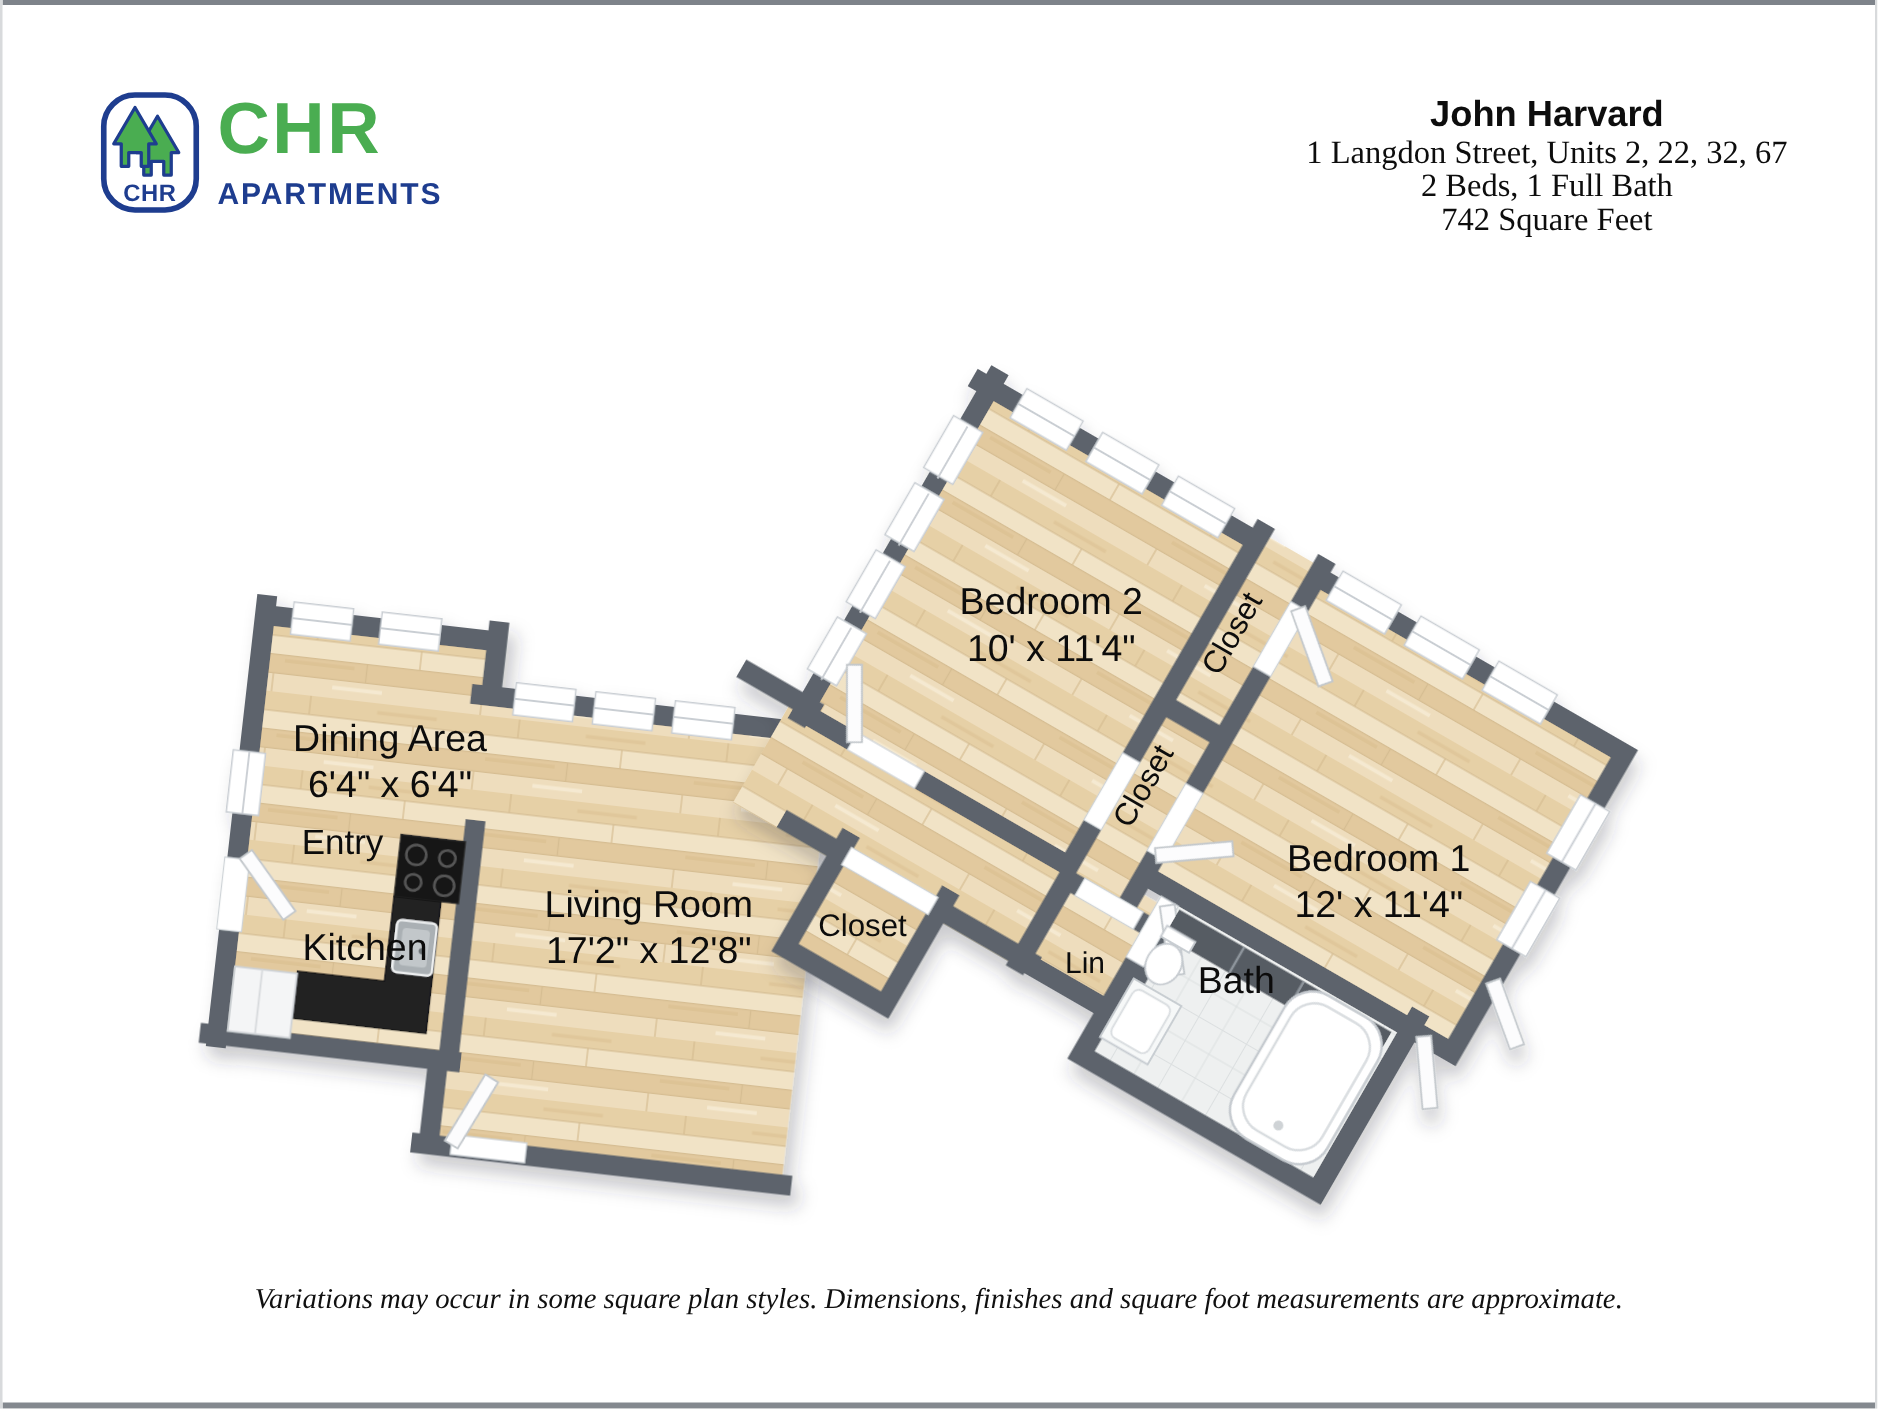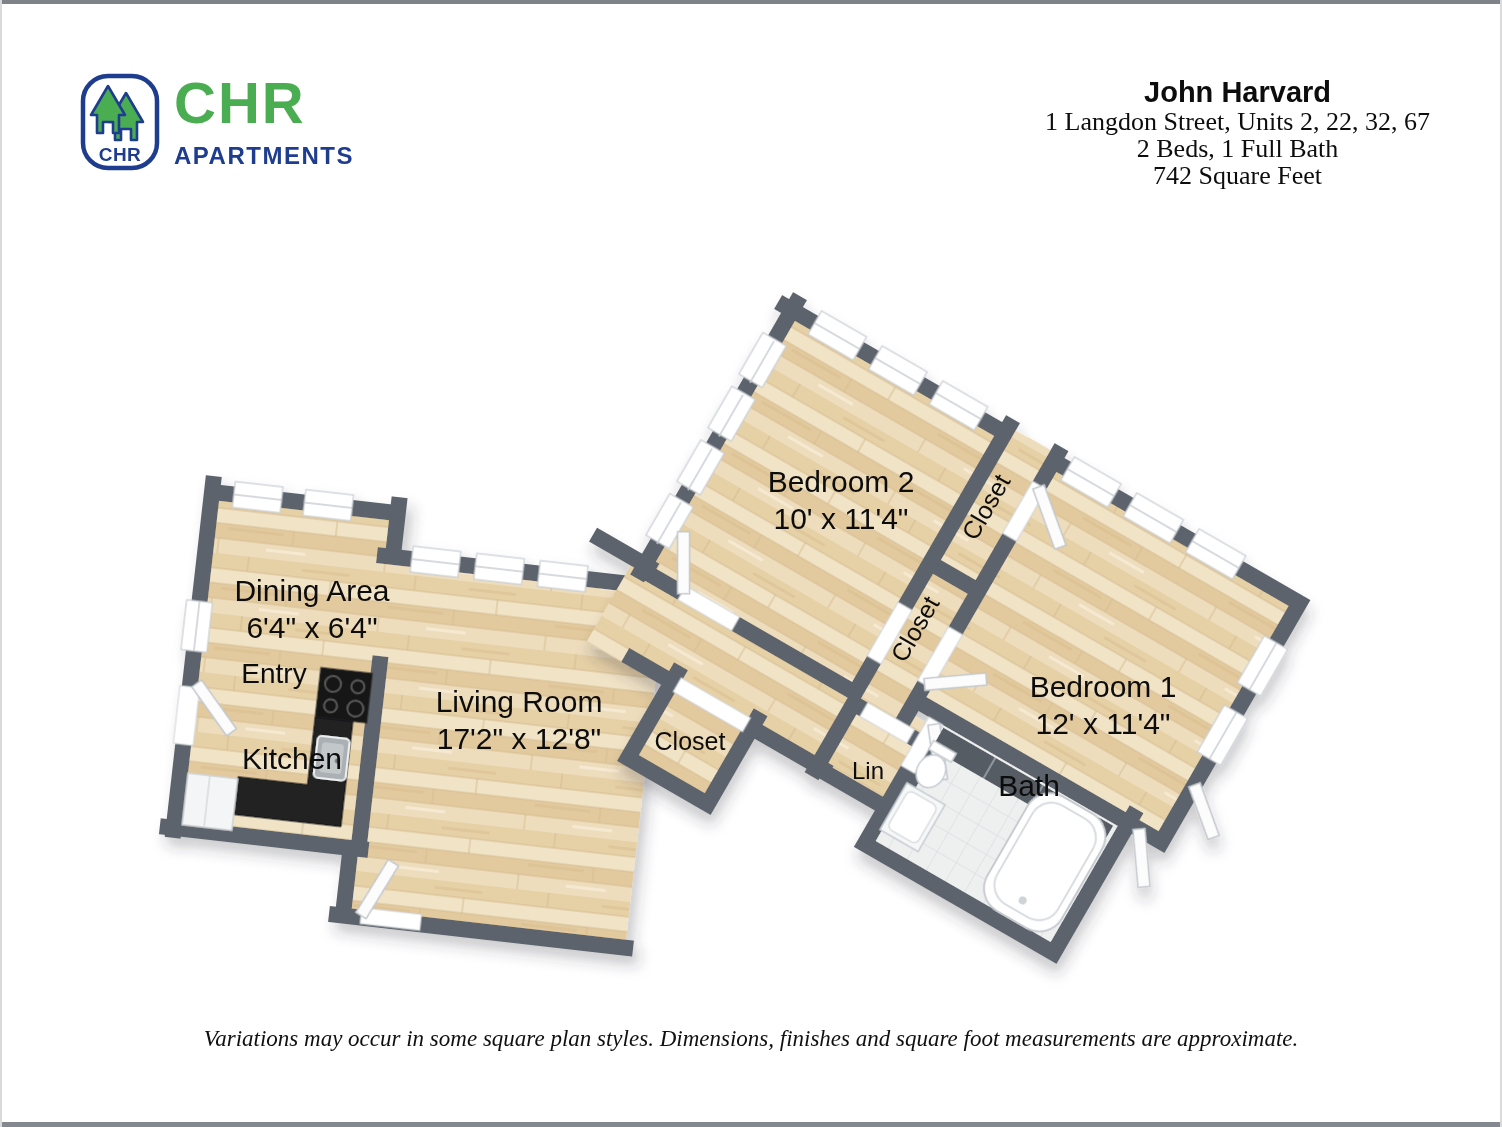--- a/index.html
+++ b/index.html
@@ -201,35 +201,35 @@
     </g>
   </svg>
 
   <div class="labels">
     <div class="lbl" style="left:310px;top:574px;font-size:30px;margin-top:36px;">
       <span>Dining Area</span>
       <span>6'4" x 6'4"</span>
     </div>
     <div class="lbl" style="left:272px;top:674px;font-size:28px;">Entry</div>
     <div class="lbl" style="left:290px;top:759px;font-size:30px;">Kitchen</div>
-    <div class="lbl" style="left:517px;top:721px;font-size:30px;">
+    <div class="lbl" style="left:517px;top:743px;font-size:30px;">
       <span>Living Room</span>
       <span>17'2" x 12'8"</span>
     </div>
     <div class="lbl" style="left:688px;top:741px;font-size:25px;">Closet</div>
     <div class="lbl" style="left:839px;top:501px;font-size:30px;">
       <span>Bedroom 2</span>
       <span>10' x 11'4"</span>
     </div>
     <div class="lbl rot" style="left:984px;top:507px;font-size:25px;">Closet</div>
     <div class="lbl rot" style="left:913px;top:629px;font-size:25px;">Closet</div>
     <div class="lbl" style="left:1101px;top:661px;font-size:30px;margin-top:45px;">
       <span>Bedroom 1</span>
       <span>12' x 11'4"</span>
     </div>
     <div class="lbl" style="left:866px;top:771px;font-size:24px;">Lin</div>
-    <div class="lbl" style="left:987px;top:786px;font-size:30px;margin-left:40px;">Bath</div>
+    <div class="lbl" style="left:987px;top:786px;font-size:30px;">Bath</div>
   </div>
 
   <div class="disclaimer">Variations may occur in some square plan styles. Dimensions, finishes and square foot measurements are approximate.</div>
 
   <div class="border-bottom"></div>
 </div>
 
 </body></html>

